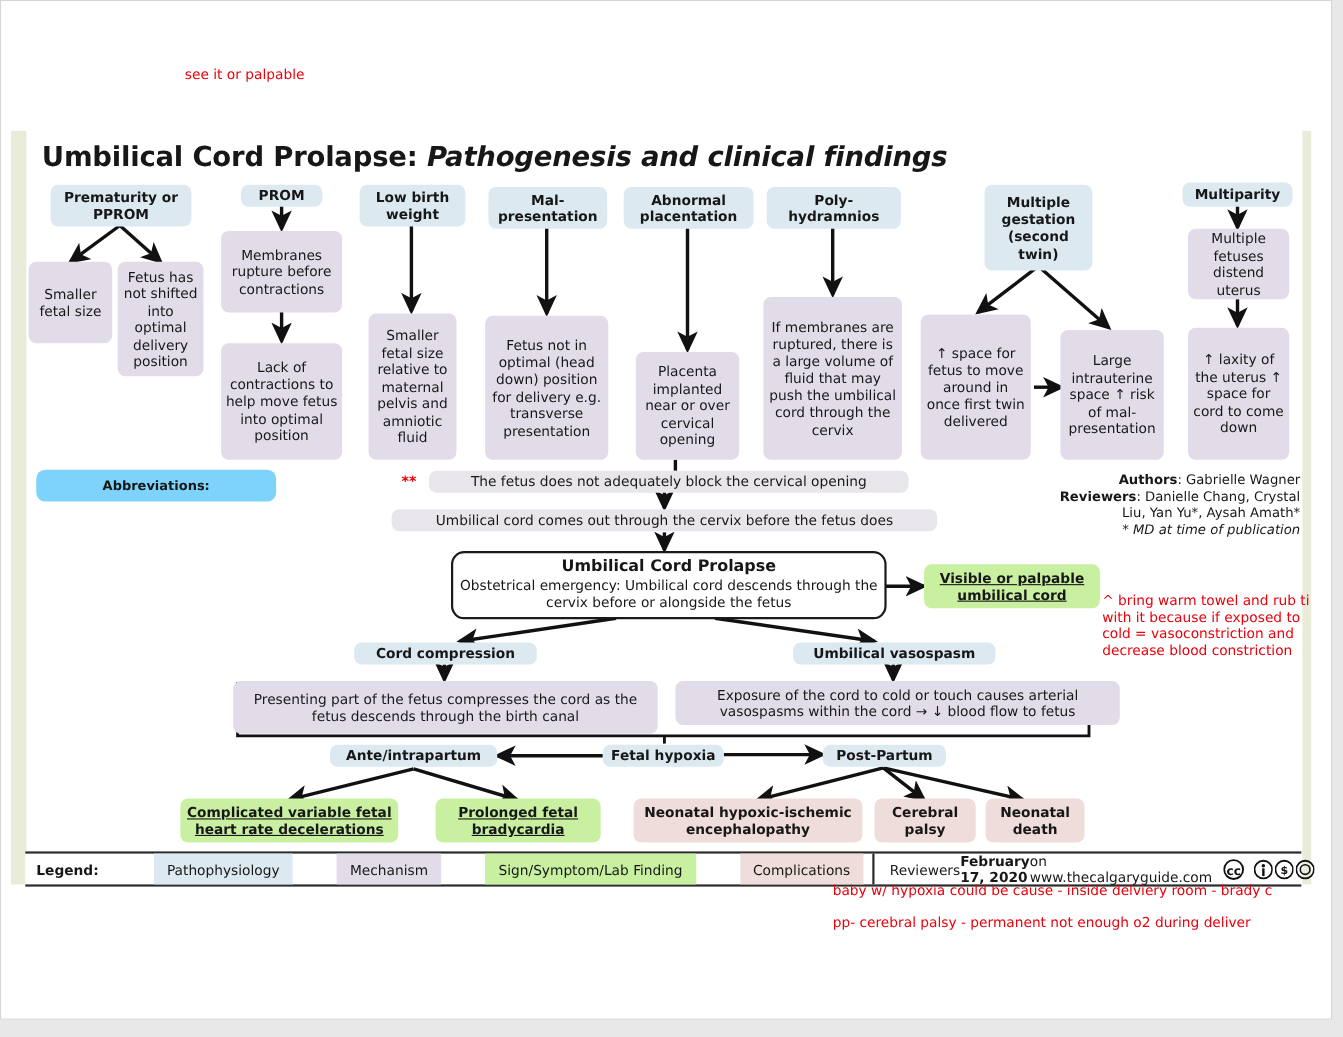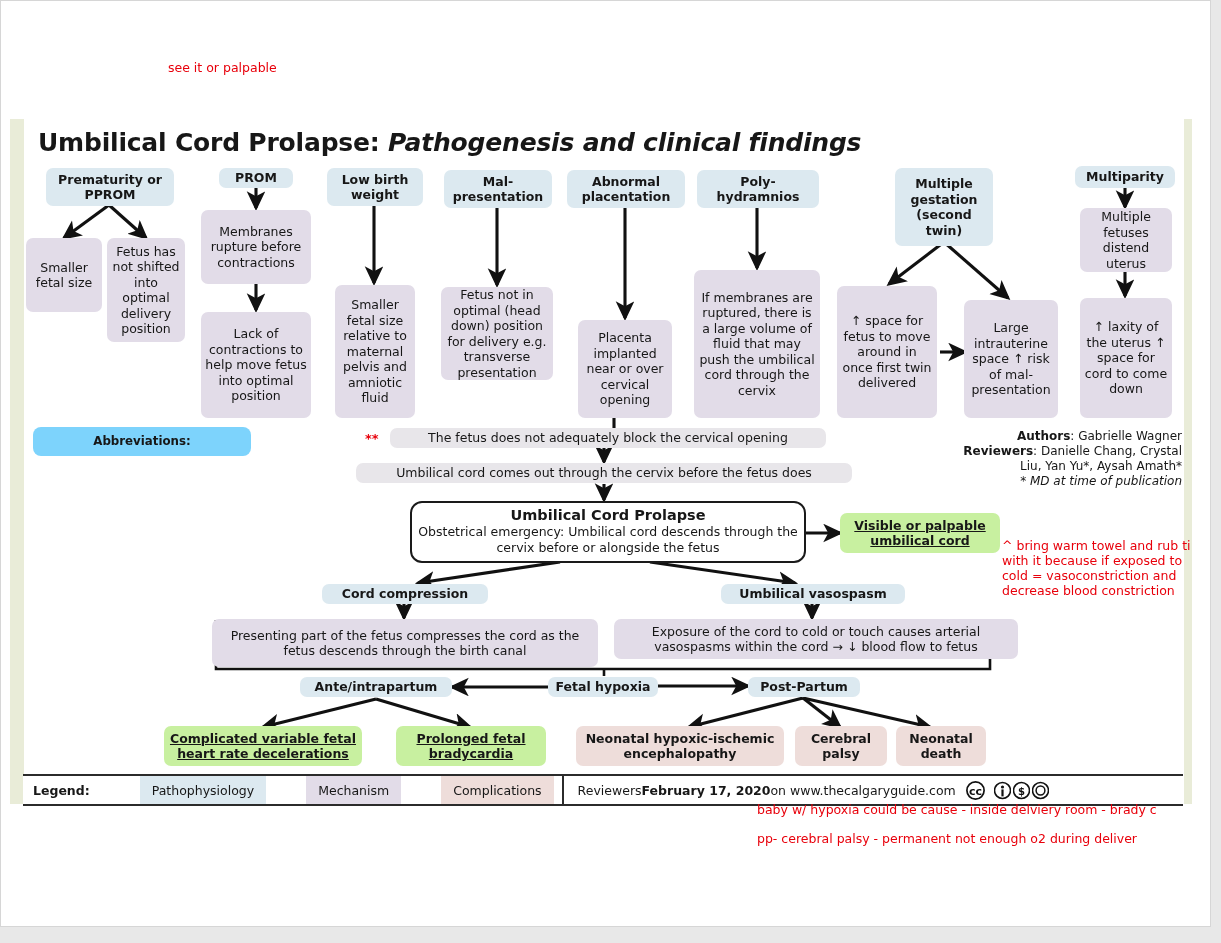--- a/index.html
+++ b/index.html
@@ -160,21 +160,21 @@
 <div class="box b-blue" style="left:567px;top:170px;width:118px;height:38px;">Abnormal placentation</div>
 <div class="box b-blue" style="left:697px;top:170px;width:122px;height:38px;">Poly-hydramnios</div>
 <div class="box b-blue" style="left:895px;top:168px;width:98px;height:78px;">Multiple gestation (second twin)</div>
 <div class="box b-blue" style="left:1075px;top:166px;width:100px;height:22px;">Multiparity</div>
 
 <div class="box b-purple" style="left:26px;top:238px;width:76px;height:74px;">Smaller fetal size</div>
 <div class="box b-purple" style="left:107px;top:238px;width:78px;height:104px;text-align:center;">Fetus has not shifted into optimal delivery position</div>
 <div class="box b-purple" style="left:201px;top:210px;width:110px;height:74px;">Membranes rupture before contractions</div>
 <div class="box b-purple" style="left:201px;top:312px;width:110px;height:106px;">Lack of contractions to help move fetus into optimal position</div>
 <div class="box b-purple" style="left:335px;top:285px;width:80px;height:133px;">Smaller fetal size relative to maternal pelvis and amniotic fluid</div>
-<div class="box b-purple" style="left:441px;top:287px;width:112px;height:93px;">Fetus not in optimal (head down) position for delivery e.g. transverse presentation</div>
+<div class="box b-purple" style="left:441px;top:287px;width:112px;height:131px;">Fetus not in optimal (head down) position for delivery e.g. transverse presentation</div>
 <div class="box b-purple" style="left:578px;top:320px;width:94px;height:98px;">Placenta implanted near or over cervical opening</div>
 <div class="box b-purple" style="left:694px;top:270px;width:126px;height:148px;">If membranes are ruptured, there is a large volume of fluid that may push the umbilical cord through the cervix</div>
 <div class="box b-purple" style="left:837px;top:286px;width:100px;height:132px;">↑ space for fetus to move around in once first twin delivered</div>
 <div class="box b-purple" style="left:964px;top:300px;width:94px;height:118px;">Large intrauterine space ↑ risk of mal-presentation</div>
 <div class="box b-purple" style="left:1080px;top:208px;width:92px;height:64px;">Multiple fetuses distend uterus</div>
 <div class="box b-purple" style="left:1080px;top:298px;width:92px;height:120px;">↑ laxity of the uterus ↑ space for cord to come down</div>
 
 <div class="abbrev">
   <b>Abbreviations:</b>
 </div>
@@ -214,20 +214,21 @@
 <div class="box b-green" style="left:164px;top:726px;width:198px;height:40px;">Complicated variable fetal heart rate decelerations</div>
 <div class="box b-green" style="left:396px;top:726px;width:150px;height:40px;">Prolonged fetal bradycardia</div>
 <div class="box b-pink" style="left:576px;top:726px;width:208px;height:40px;">Neonatal hypoxic-ischemic encephalopathy</div>
 <div class="box b-pink" style="left:795px;top:726px;width:92px;height:40px;">Cerebral palsy</div>
 <div class="box b-pink" style="left:896px;top:726px;width:90px;height:40px;">Neonatal death</div>
 
 <div class="legendbar">
   <div class="lg-label">Legend:</div>
   <div class="lg-chip" style="background:#dce9f0;">Pathophysiology</div>
   <div class="lg-chip" style="background:#e2dce8;">Mechanism</div>
+  <div class="lg-chip" style="background:#c8f0a0;">Sign/Symptom/Lab Finding</div>
   <div class="lg-chip" style="background:#eeddda;">Complications</div>
   <div class="lg-pub">
     <span>Reviewers </span>
     <b>February 17, 2020</b>
     <span> on www.thecalgaryguide.com</span>
     <span class="cc">
       <svg width="26" height="19" viewBox="0 0 26 19">
         <circle cx="9.5" cy="9.5" r="8.6" fill="none" stroke="#111" stroke-width="1.7"></circle>
         <text x="9.5" y="14" font-size="11" font-weight="bold" text-anchor="middle" font-family="DejaVu Sans, sans-serif" fill="#111">cc</text>
       </svg>

